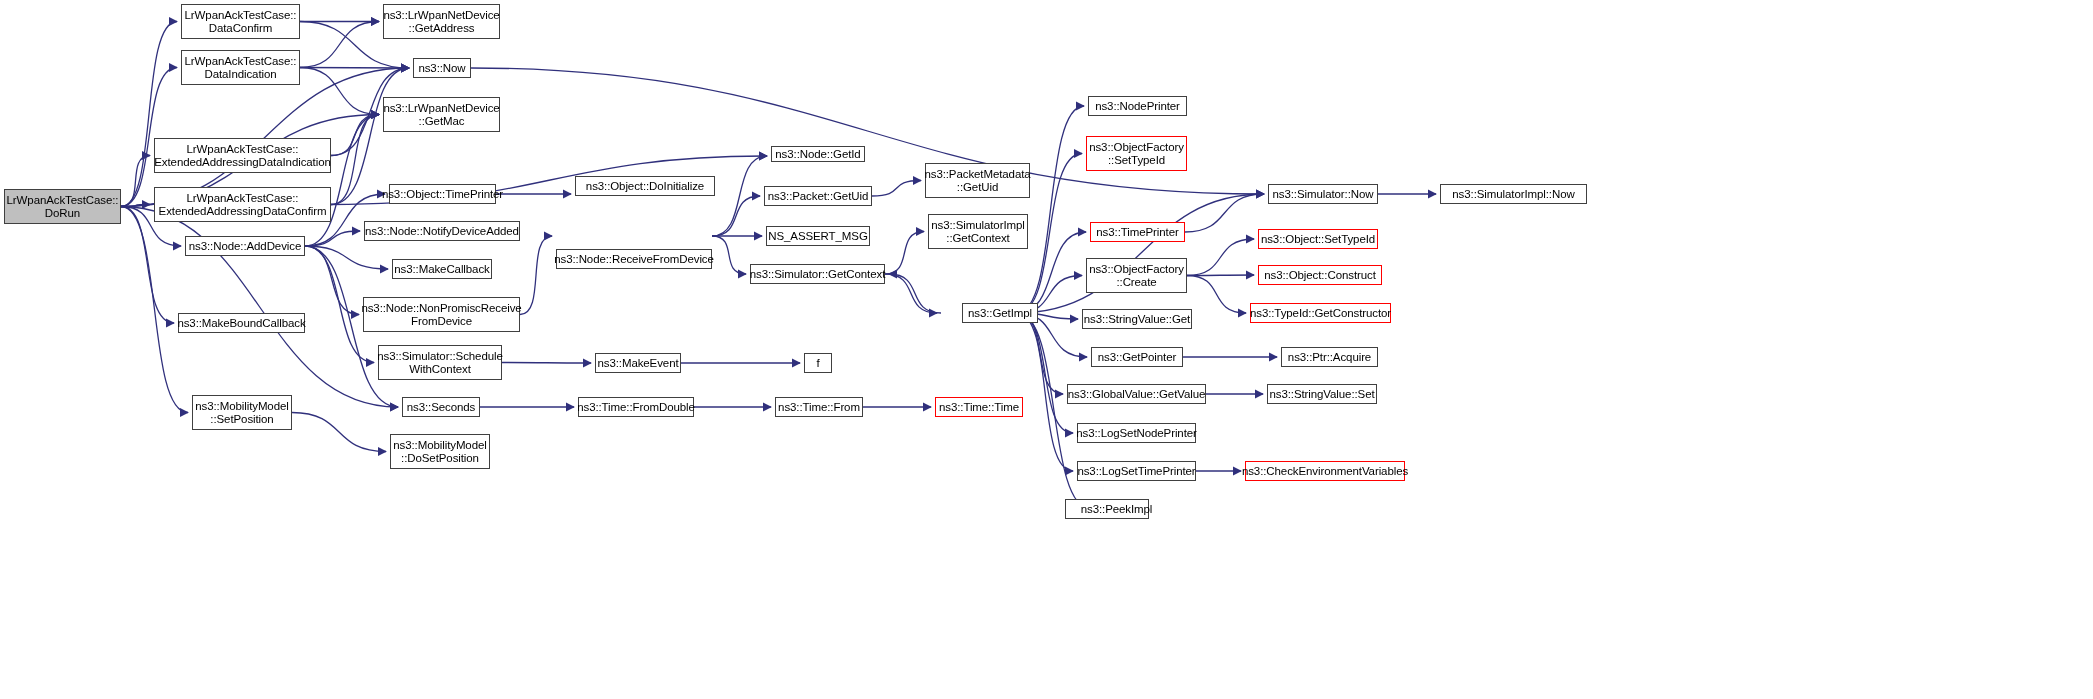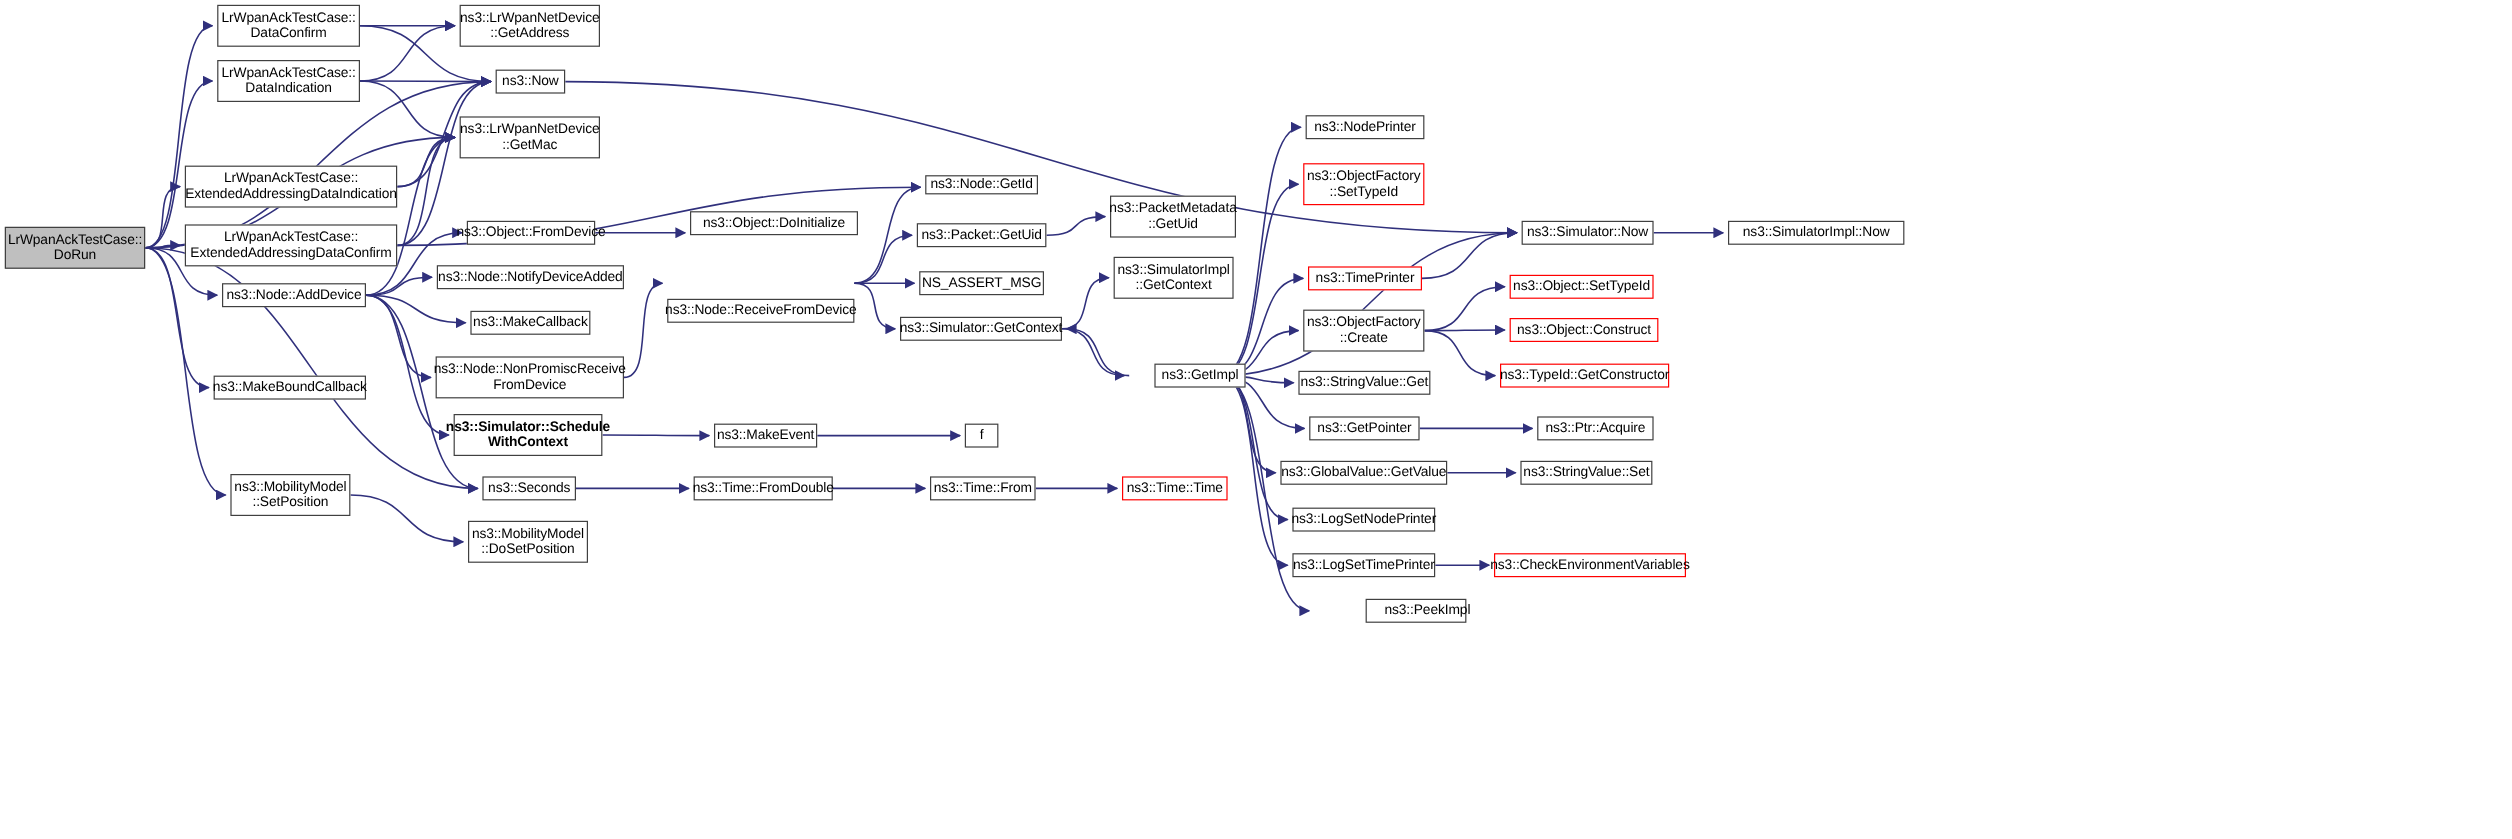--- a/index.html
+++ b/index.html
@@ -102,26 +102,26 @@
 ExtendedAddressingDataConfirm</div>
       <div class="node" style="left: 185px; top: 236px; width: 120px; height: 20px;">ns3::Node::AddDevice</div>
       <div class="node" style="left: 178px; top: 313px; width: 127px; height: 20px;">ns3::MakeBoundCallback</div>
       <div class="node" style="left: 192px; top: 395px; width: 100px; height: 35px;">ns3::MobilityModel
 ::SetPosition</div>
       <div class="node" style="left: 383px; top: 4px; width: 117px; height: 35px;">ns3::LrWpanNetDevice
 ::GetAddress</div>
       <div class="node" style="left: 413px; top: 58px; width: 58px; height: 20px;">ns3::Now</div>
       <div class="node" style="left: 383px; top: 97px; width: 117px; height: 35px;">ns3::LrWpanNetDevice
 ::GetMac</div>
-      <div class="node" style="left: 389px; top: 184px; width: 107px; height: 20px;">ns3::Object::FromDevice</div>
+      <div class="node" style="left: 389px; top: 184px; width: 107px; height: 20px;">ns3::Object::TimePrinter</div>
       <div class="node" style="left: 364px; top: 221px; width: 156px; height: 20px;">ns3::Node::NotifyDeviceAdded</div>
       <div class="node" style="left: 392px; top: 259px; width: 100px; height: 20px;">ns3::MakeCallback</div>
       <div class="node" style="left: 363px; top: 297px; width: 157px; height: 35px;">ns3::Node::NonPromiscReceive
 FromDevice</div>
-      <div class="node" style="left: 378px; top: 345px; width: 124px; height: 35px; font-weight: bold;">ns3::Simulator::Schedule
+      <div class="node" style="left: 378px; top: 345px; width: 124px; height: 35px;">ns3::Simulator::Schedule
 WithContext</div>
       <div class="node" style="left: 402px; top: 397px; width: 78px; height: 20px;">ns3::Seconds</div>
       <div class="node" style="left: 390px; top: 434px; width: 100px; height: 35px;">ns3::MobilityModel
 ::DoSetPosition</div>
       <div class="node" style="left: 575px; top: 176px; width: 140px; height: 20px;">ns3::Object::DoInitialize</div>
       <div class="node" style="left: 556px; top: 226px; width: 156px; height: 20px; margin-top: 23px;">ns3::Node::ReceiveFromDevice</div>
       <div class="node" style="left: 595px; top: 353px; width: 86px; height: 20px;">ns3::MakeEvent</div>
       <div class="node" style="left: 578px; top: 397px; width: 116px; height: 20px;">ns3::Time::FromDouble</div>
       <div class="node" style="left: 771px; top: 146px; width: 94px; height: 16px;">ns3::Node::GetId</div>
       <div class="node" style="left: 764px; top: 186px; width: 108px; height: 20px;">ns3::Packet::GetUid</div>
@@ -139,21 +139,21 @@
       <div class="node red" style="left: 1086px; top: 136px; width: 101px; height: 35px;">ns3::ObjectFactory
 ::SetTypeId</div>
       <div class="node red" style="left: 1090px; top: 222px; width: 95px; height: 20px;">ns3::TimePrinter</div>
       <div class="node" style="left: 1086px; top: 258px; width: 101px; height: 35px;">ns3::ObjectFactory
 ::Create</div>
       <div class="node" style="left: 1082px; top: 309px; width: 110px; height: 20px;">ns3::StringValue::Get</div>
       <div class="node" style="left: 1091px; top: 347px; width: 92px; height: 20px;">ns3::GetPointer</div>
       <div class="node" style="left: 1067px; top: 384px; width: 139px; height: 20px;">ns3::GlobalValue::GetValue</div>
       <div class="node" style="left: 1077px; top: 423px; width: 119px; height: 20px;">ns3::LogSetNodePrinter</div>
       <div class="node" style="left: 1077px; top: 461px; width: 119px; height: 20px;">ns3::LogSetTimePrinter</div>
-      <div class="node" style="left: 1138px; top: 499px; width: 84px; height: 20px; padding-left: 19px;">ns3::PeekImpl</div>
+      <div class="node" style="left: 1065px; top: 499px; width: 84px; height: 20px; padding-left: 19px;">ns3::PeekImpl</div>
       <div class="node" style="left: 1268px; top: 184px; width: 110px; height: 20px;">ns3::Simulator::Now</div>
       <div class="node red" style="left: 1258px; top: 229px; width: 120px; height: 20px;">ns3::Object::SetTypeId</div>
       <div class="node red" style="left: 1258px; top: 265px; width: 124px; height: 20px;">ns3::Object::Construct</div>
       <div class="node red" style="left: 1250px; top: 303px; width: 141px; height: 20px;">ns3::TypeId::GetConstructor</div>
       <div class="node" style="left: 1281px; top: 347px; width: 97px; height: 20px;">ns3::Ptr::Acquire</div>
       <div class="node" style="left: 1267px; top: 384px; width: 110px; height: 20px;">ns3::StringValue::Set</div>
       <div class="node red" style="left: 1245px; top: 461px; width: 160px; height: 20px;">ns3::CheckEnvironmentVariables</div>
       <div class="node" style="left: 1440px; top: 184px; width: 147px; height: 20px;">ns3::SimulatorImpl::Now</div>
     </div>
 </div>

